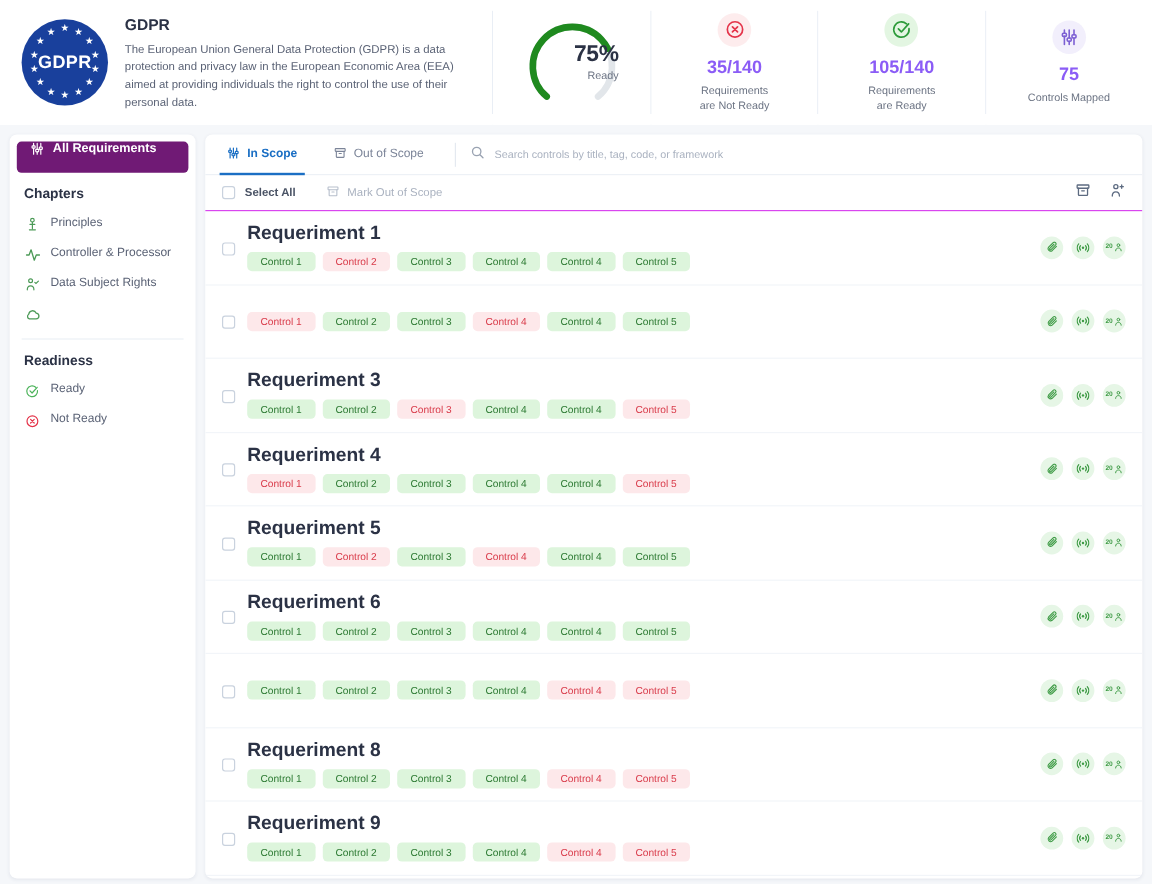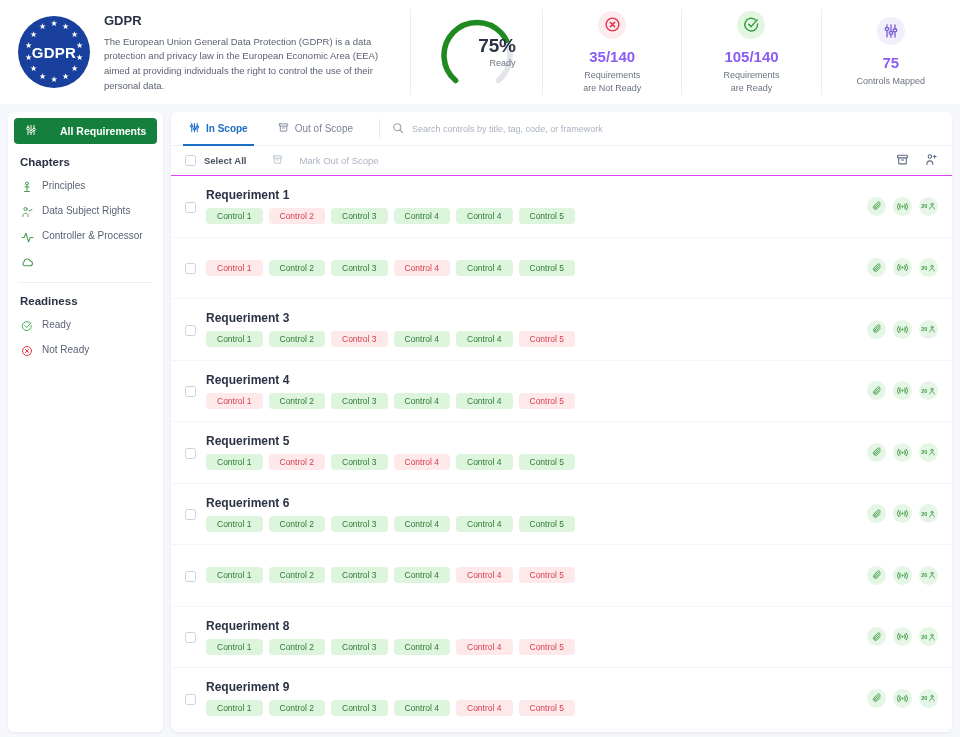--- a/index.html
+++ b/index.html
@@ -61,22 +61,22 @@
   
   .content { display: flex; padding: 8px 0 0 0; gap: 8px; }
 
   
   .sidebar {
     width: 155px; margin-left: 8px; background: #fff; border-radius: 6px;
     box-shadow: 0 1px 3px rgba(25,45,90,.07); padding-bottom: 8px; height: 620px;
     flex: 0 0 155px;
   }
   .side-active {
-    margin: 6px 6px 10px 6px; height: 26px; background: #15803d; border-radius: 4px;
-    display: flex; align-items: center; gap: 23px; padding-left: 11px;
+    margin: 6px 6px 10px 6px; height: 26px; background: #701a75; border-radius: 4px;
+    display: flex; align-items: flex-start; gap: 7px; padding-left: 11px;
     color: #fff; font-size: 10.5px; font-weight: 600;
   }
   .side-group-title {
     font-size: 11.5px; font-weight: 700; color: #2b3245; padding: 2px 0 6px 12px;
   }
   .side-item {
     display: flex; align-items: flex-start; gap: 8px; padding: 5px 8px 5px 12px;
     font-size: 10px; color: #5a6275; line-height: 1.35; min-height: 22px;
   }
   .side-item .ico { flex: 0 0 14px; height: 14px; display: flex; align-items: center; justify-content: center; margin-top: 1px; }
@@ -103,32 +103,32 @@
     font-size: 9px; color: #3c4257; font-family: "Liberation Sans", sans-serif;
   }
   .search-input::placeholder { color: #aab2c0; }
 
   .select-row { display: flex; align-items: center; height: 30px; padding: 0 14px; border-bottom: 1px solid #d946ef; }
   .chk {
     width: 11px; height: 11px; border: 1px solid #c9d2de; border-radius: 2.5px; background: #fff;
     flex: 0 0 11px;
   }
   .select-all-lbl { font-size: 9.5px; font-weight: 700; color: #4a5365; margin-left: 8px; margin-right: 26px; }
-  .mark-oos { display: flex; align-items: center; gap: 16px; font-size: 9.5px; color: #aab2c0; }
+  .mark-oos { display: flex; align-items: center; gap: 6px; font-size: 9.5px; color: #aab2c0; }
   .row-actions { margin-left: auto; display: flex; align-items: center; gap: 16px; }
 
   
   .req-list { height: 554px; overflow: hidden; }
   .req-row {
     display: flex; align-items: center; padding: 0 14px; height: 61.5px;
     border-bottom: 1px solid #f2f5f9;
   }
   .req-row .chk { margin-top: 2px; }
   .req-main { flex: 1; padding-left: 10px; }
-  .req-title { font-size: 12px; font-weight: 700; color: #2b3245; margin-bottom: 6px; }
+  .req-title { font-size: 16px; font-weight: 700; color: #2b3245; margin-bottom: 6px; }
   .chips { display: flex; gap: 6px; flex-wrap: wrap; }
   .chip {
     font-size: 8.5px; padding: 3px 11px; border-radius: 4px; white-space: nowrap;
   }
   .chip.ok { background: #ddf5dc; color: #2d7a33; }
   .chip.bad { background: #fde8ea; color: #d93c4b; }
   .badges { display: flex; align-items: center; gap: 7px; }
   .badge {
     width: 19px; height: 19px; border-radius: 50%; background: #e6f6e6;
     display: flex; align-items: center; justify-content: center; color: #3f9b46;
@@ -253,36 +253,36 @@
           <svg width="12" height="12" viewBox="0 0 24 24" fill="none" stroke="#4c9a57" stroke-width="2" stroke-linecap="round">
             <circle cx="12" cy="5" r="3"></circle>
               <path d="M12 8v11 M7 21h10 M8 12h8"></path>
           </svg>
         </span>
         <span>Principles</span>
       </div>
 
       <div class="side-item">
         <span class="ico">
+          <svg width="13" height="13" viewBox="0 0 24 24" fill="none" stroke="#4c9a57" stroke-width="2" stroke-linecap="round" stroke-linejoin="round">
+            <path d="M2 12h4l3-8 5 16 3-8h5"></path>
+          </svg>
+        </span>
+        <span>Controller &amp; Processor</span>
+      </div>
+
+      <div class="side-item">
+        <span class="ico">
           <svg width="12" height="12" viewBox="0 0 24 24" fill="none" stroke="#4c9a57" stroke-width="2" stroke-linecap="round">
             <circle cx="9" cy="6" r="3.2"></circle>
               <path d="M3.5 21c0-4 2.5-6.5 5.5-6.5s5.5 2.5 5.5 6.5"></path>
               <path d="M16 8.5l2 2 4-4"></path>
           </svg>
         </span>
         <span>Data Subject Rights</span>
-      </div>
-
-      <div class="side-item">
-        <span class="ico">
-          <svg width="13" height="13" viewBox="0 0 24 24" fill="none" stroke="#4c9a57" stroke-width="2" stroke-linecap="round" stroke-linejoin="round">
-            <path d="M2 12h4l3-8 5 16 3-8h5"></path>
-          </svg>
-        </span>
-        <span>Controller &amp; Processor</span>
       </div>
 
       <div class="side-item">
         <span class="ico">
           <svg width="13" height="13" viewBox="0 0 24 24" fill="none" stroke="#4c9a57" stroke-width="2" stroke-linecap="round">
             <path d="M6.5 18h10a4.5 4.5 0 0 0 .3-9 6 6 0 0 0-11.4 1.8A4 4 0 0 0 6.5 18z"></path>
           </svg>
         </span>
       </div>
 

